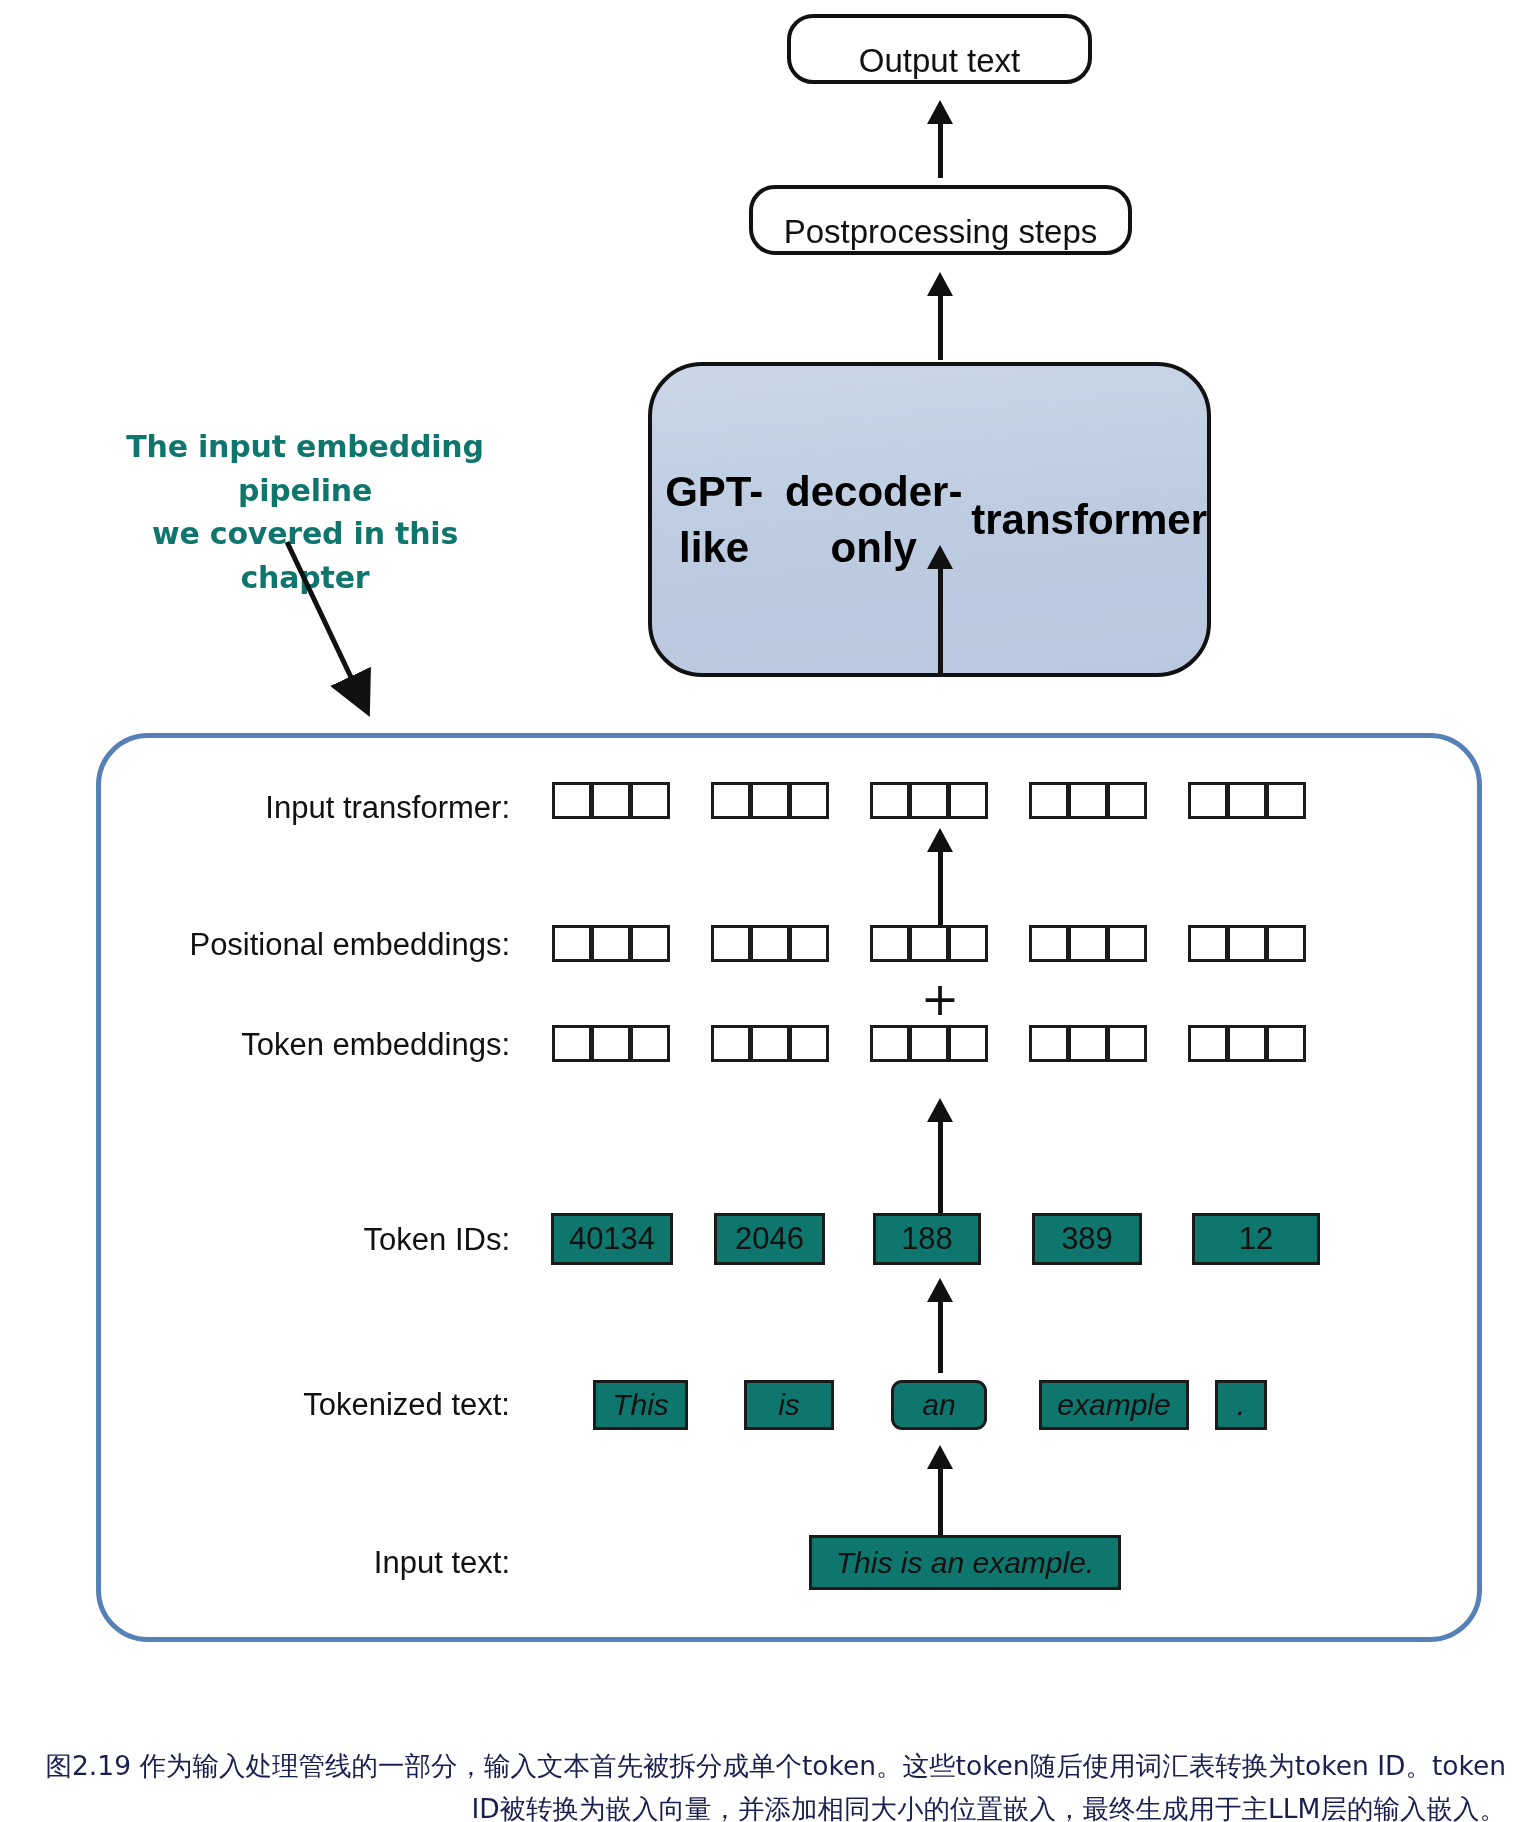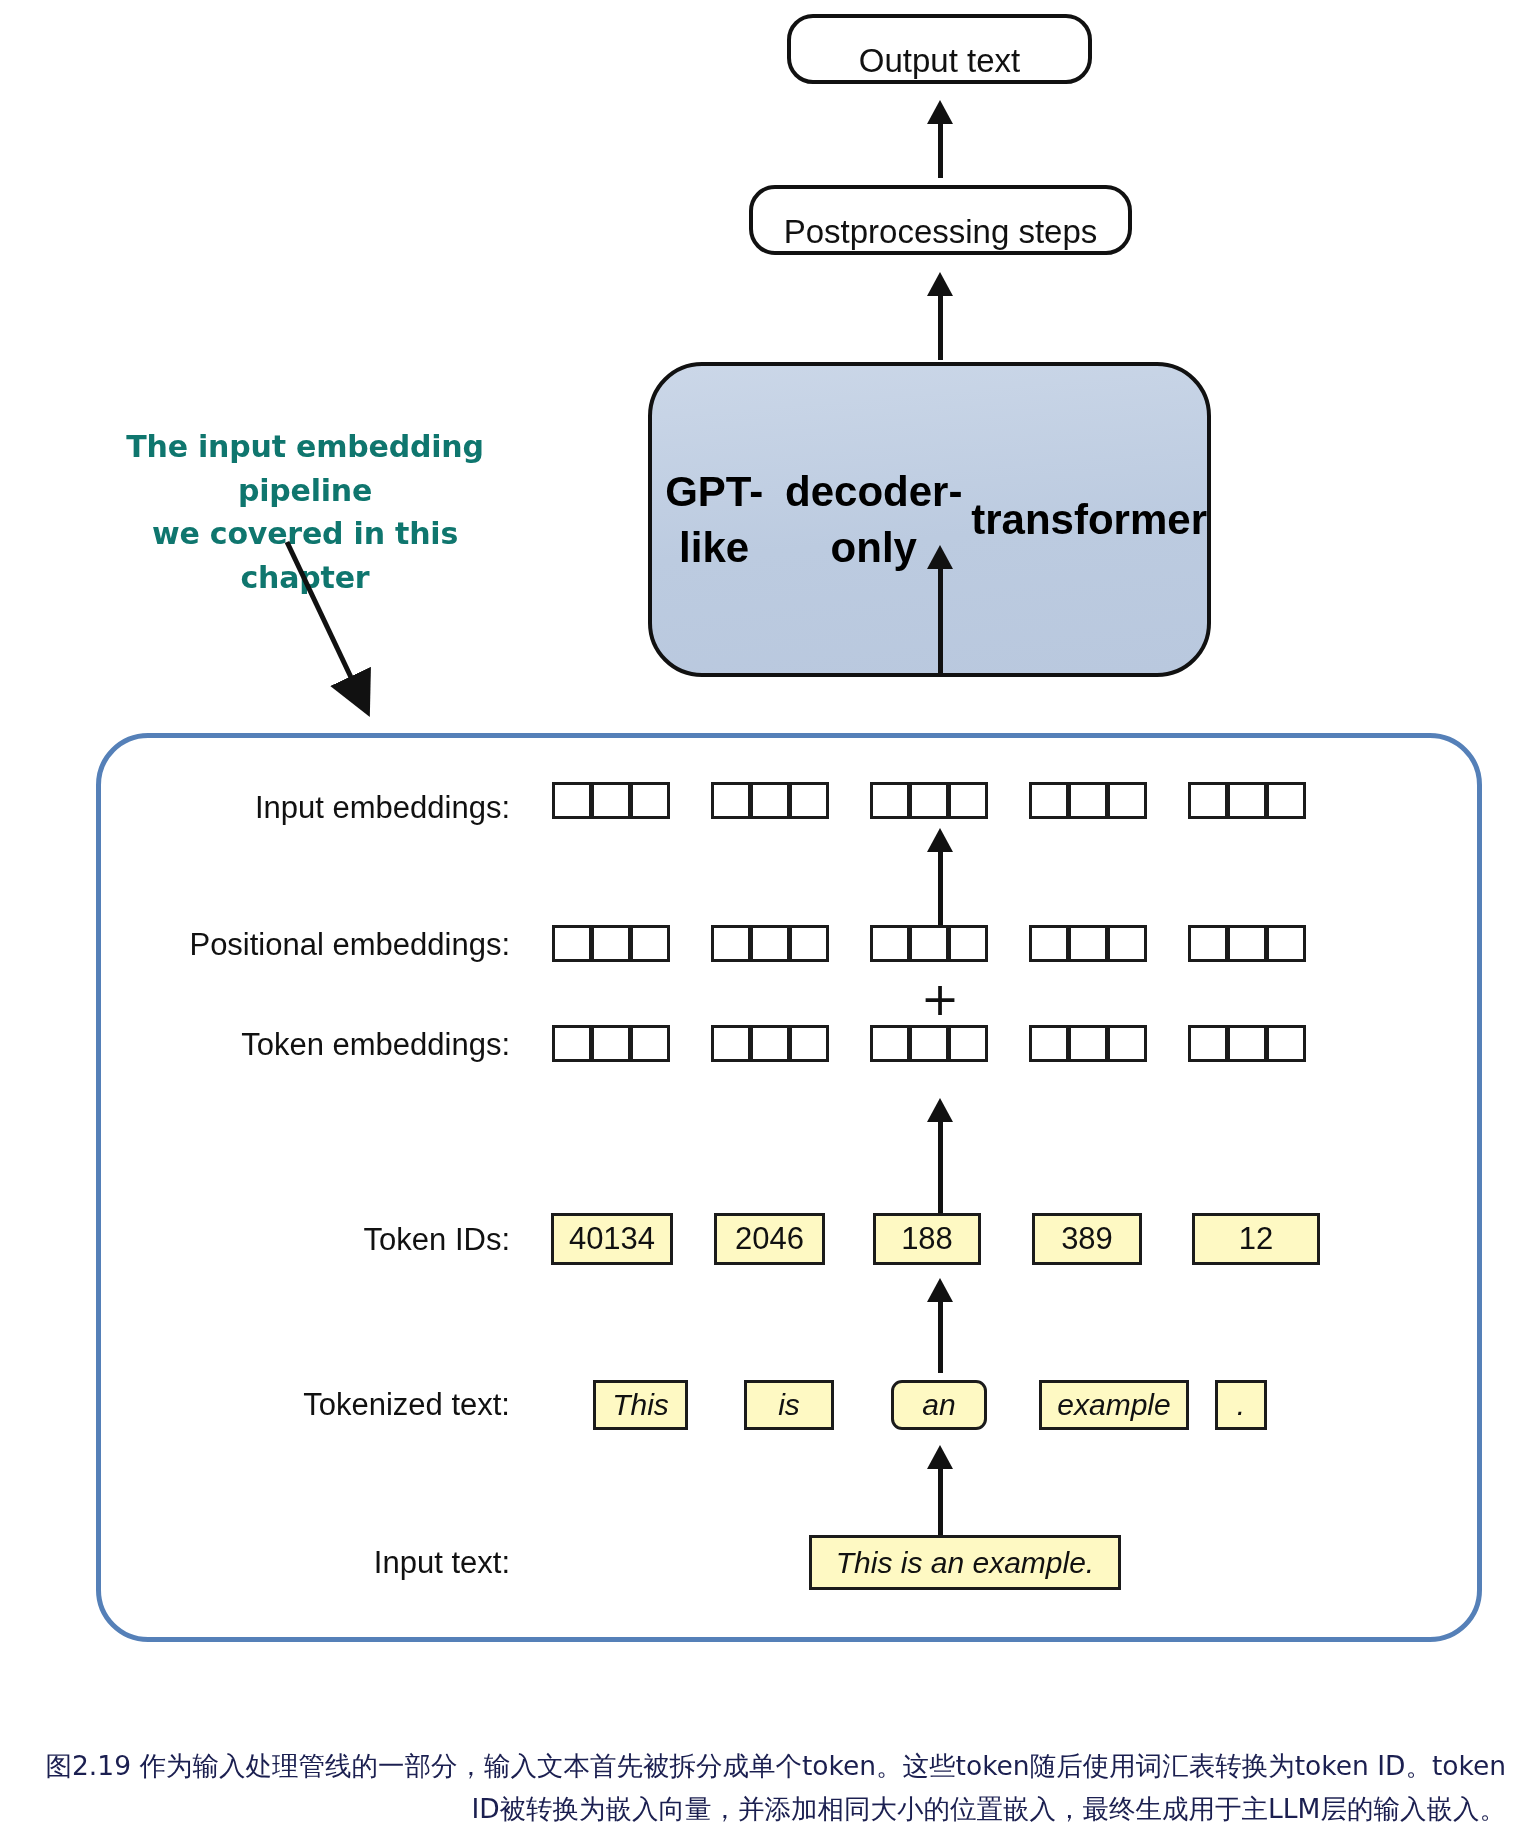--- a/index.html
+++ b/index.html
@@ -79,21 +79,21 @@
     border:3.5px solid #1b1b1b;
     background:#fff;
     box-sizing:border-box;
     margin-right:-1px;
   }
 
   
   .vbox{
     position:absolute;
     border:3.5px solid #1b1b1b;
-    background:#fef9c3;
+    background:#0f766e;
     box-sizing:border-box;
     display:flex;align-items:center;justify-content:center;
     font-size:31px;color:#111;white-space:nowrap;
   }
   .vbox.italic{font-style:italic;font-size:30px;}
 
   #plus-sign{
     position:absolute;left:795px;top:845px;width:46px;height:46px;
     font-size:46px;line-height:46px;text-align:center;color:#111;
     font-family:"DejaVu Sans", sans-serif;
@@ -152,21 +152,21 @@
     <defs>
       <marker id="ahead" markerWidth="9" markerHeight="9" refX="3" refY="4.5" orient="auto">
         <path d="M0,0 L9,4.5 L0,9 z" fill="#111"></path>
       </marker>
     </defs>
     <line x1="2" y1="2" x2="72" y2="150" stroke="#111" stroke-width="5" marker-end="url(#ahead)"></line>
   </svg>
 
   <div id="pipeline-box"></div>
 
-  <div class="row-label" style="left:140px;top:790px;width:370px;">Input embeddings:</div>
+  <div class="row-label" style="left:140px;top:790px;width:370px;">Input transformer:</div>
 
   <div class="emb-group" style="left:552px;top:782px;">
     <div class="emb-cell"></div>
     <div class="emb-cell"></div>
     <div class="emb-cell"></div>
   </div>
   <div class="emb-group" style="left:711px;top:782px;">
     <div class="emb-cell"></div>
     <div class="emb-cell"></div>
     <div class="emb-cell"></div>

